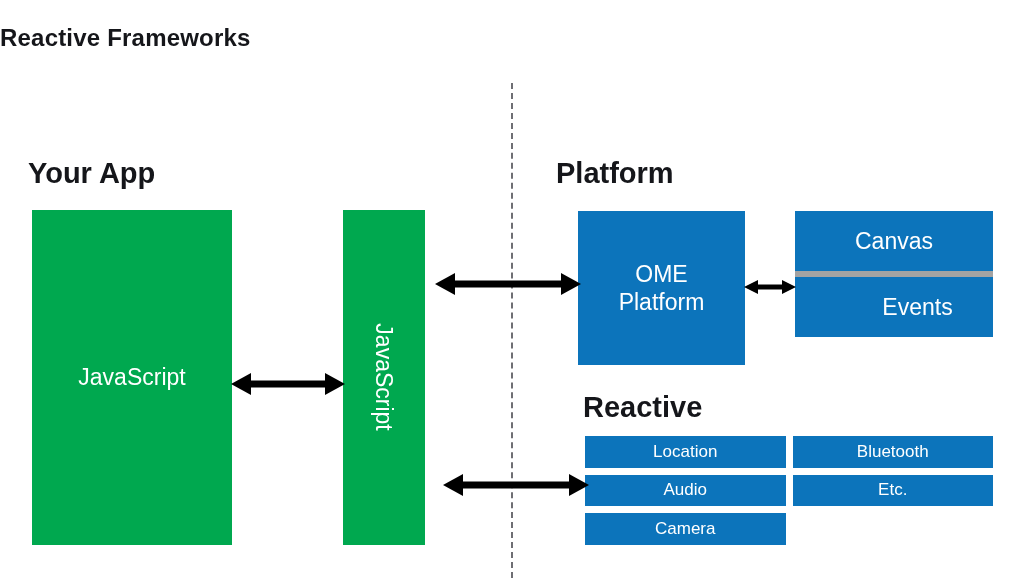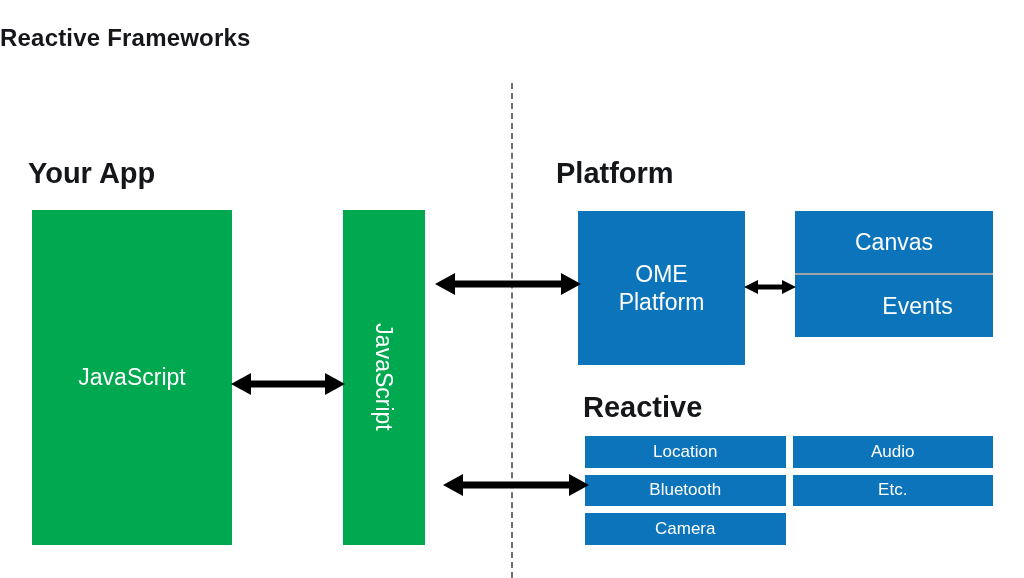--- a/index.html
+++ b/index.html
@@ -98,21 +98,21 @@
   }
   .stack-cell {
     flex: 1 1 0;
     background: #0c74bb;
     display: flex;
     align-items: center;
     justify-content: center;
     color: #ffffff;
     font-size: 23px;
   }
-  .stack-cell + .stack-cell { border-top: 2px solid #a3a3a3; padding-left: 47px; }
+  .stack-cell + .stack-cell { border-top: 6px solid #a3a3a3; padding-left: 47px; }
 
   
   #services-grid {
     position: absolute;
     left: 585px; top: 436px;
     width: 408px; height: 109px;
     display: grid;
     grid-template-columns: 1fr 1fr;
     grid-template-rows: 1fr 1fr 1fr;
     gap: 7px;
@@ -168,22 +168,22 @@
     </div>
     <div class="stack-cell">
       <span>Events</span>
     </div>
   </div>
 
   <div class="section-label" id="label-services">Reactive</div>
 
   <div id="services-grid">
     <div class="svc-cell">Location</div>
+    <div class="svc-cell">Bluetooth</div>
     <div class="svc-cell">Audio</div>
-    <div class="svc-cell">Bluetooth</div>
     <div class="svc-cell">Etc.</div>
     <div class="svc-cell">Camera</div>
   </div>
 
   <svg class="arrow" id="arrow-app-bridge" width="114" height="26" viewBox="0 0 114 26">
     <line x1="16" y1="13" x2="98" y2="13" stroke="#000000" stroke-width="7"></line>
     <polygon points="0,13 20,2 20,24" fill="#000000"></polygon>
     <polygon points="114,13 94,2 94,24" fill="#000000"></polygon>
   </svg>
 

